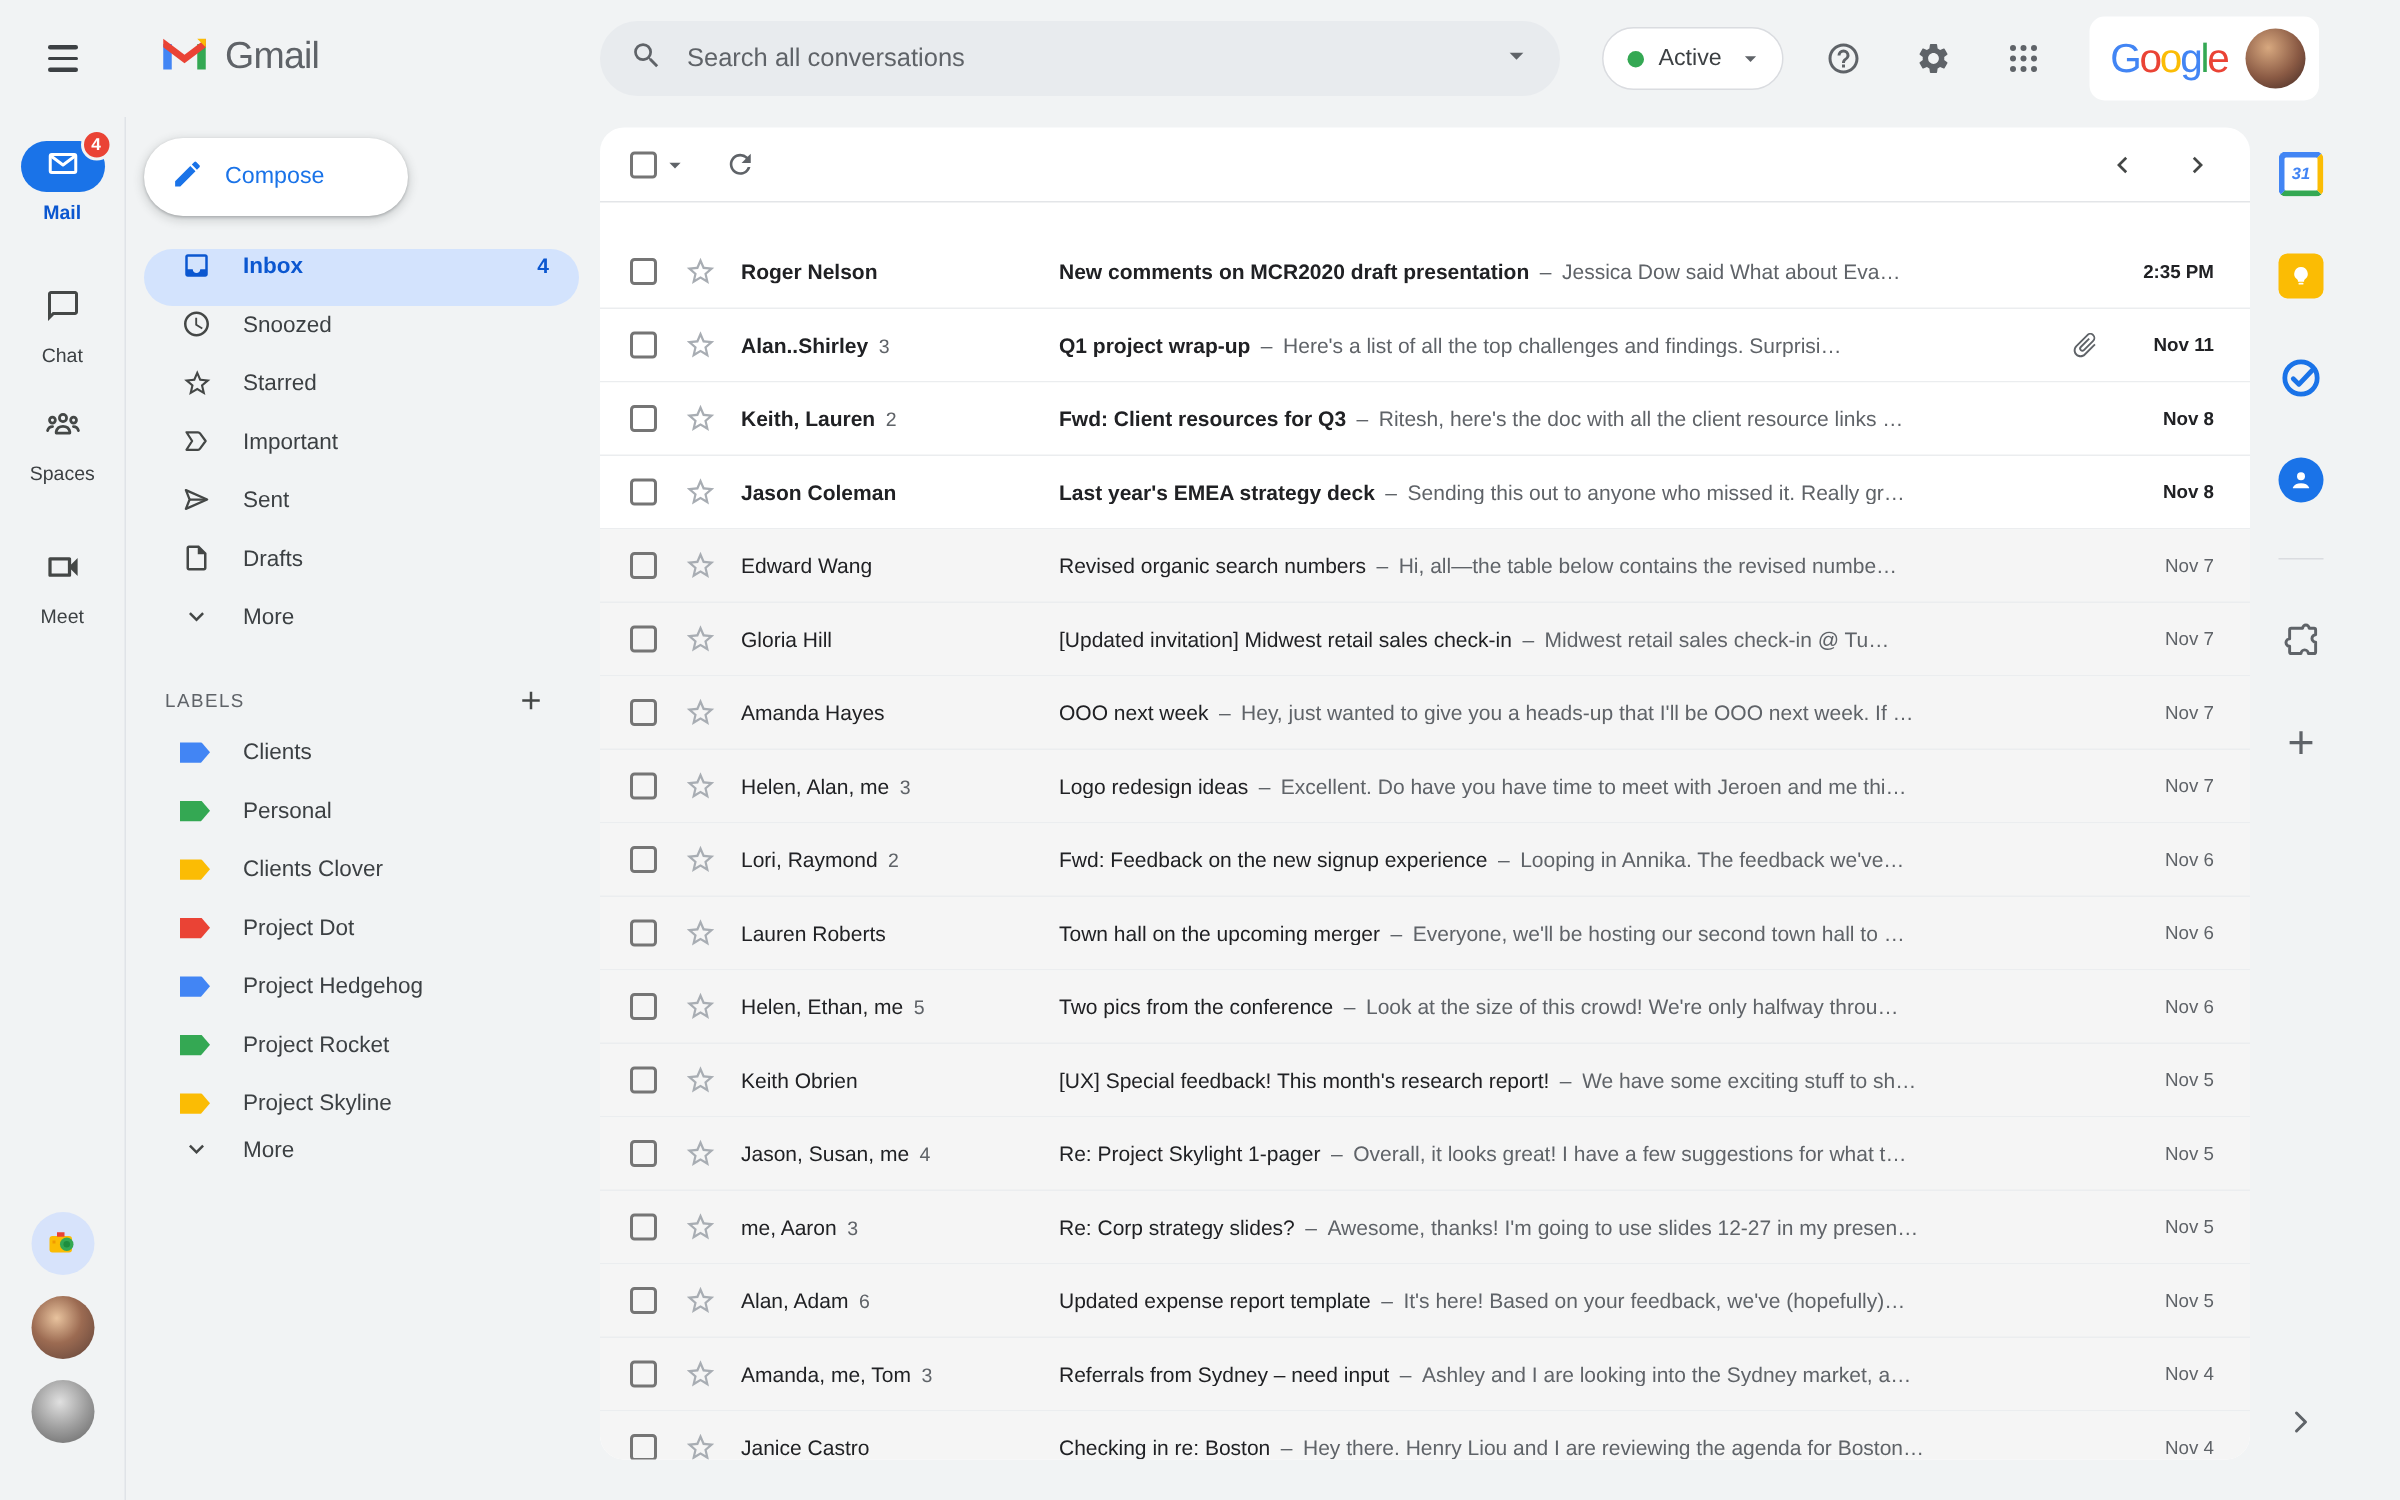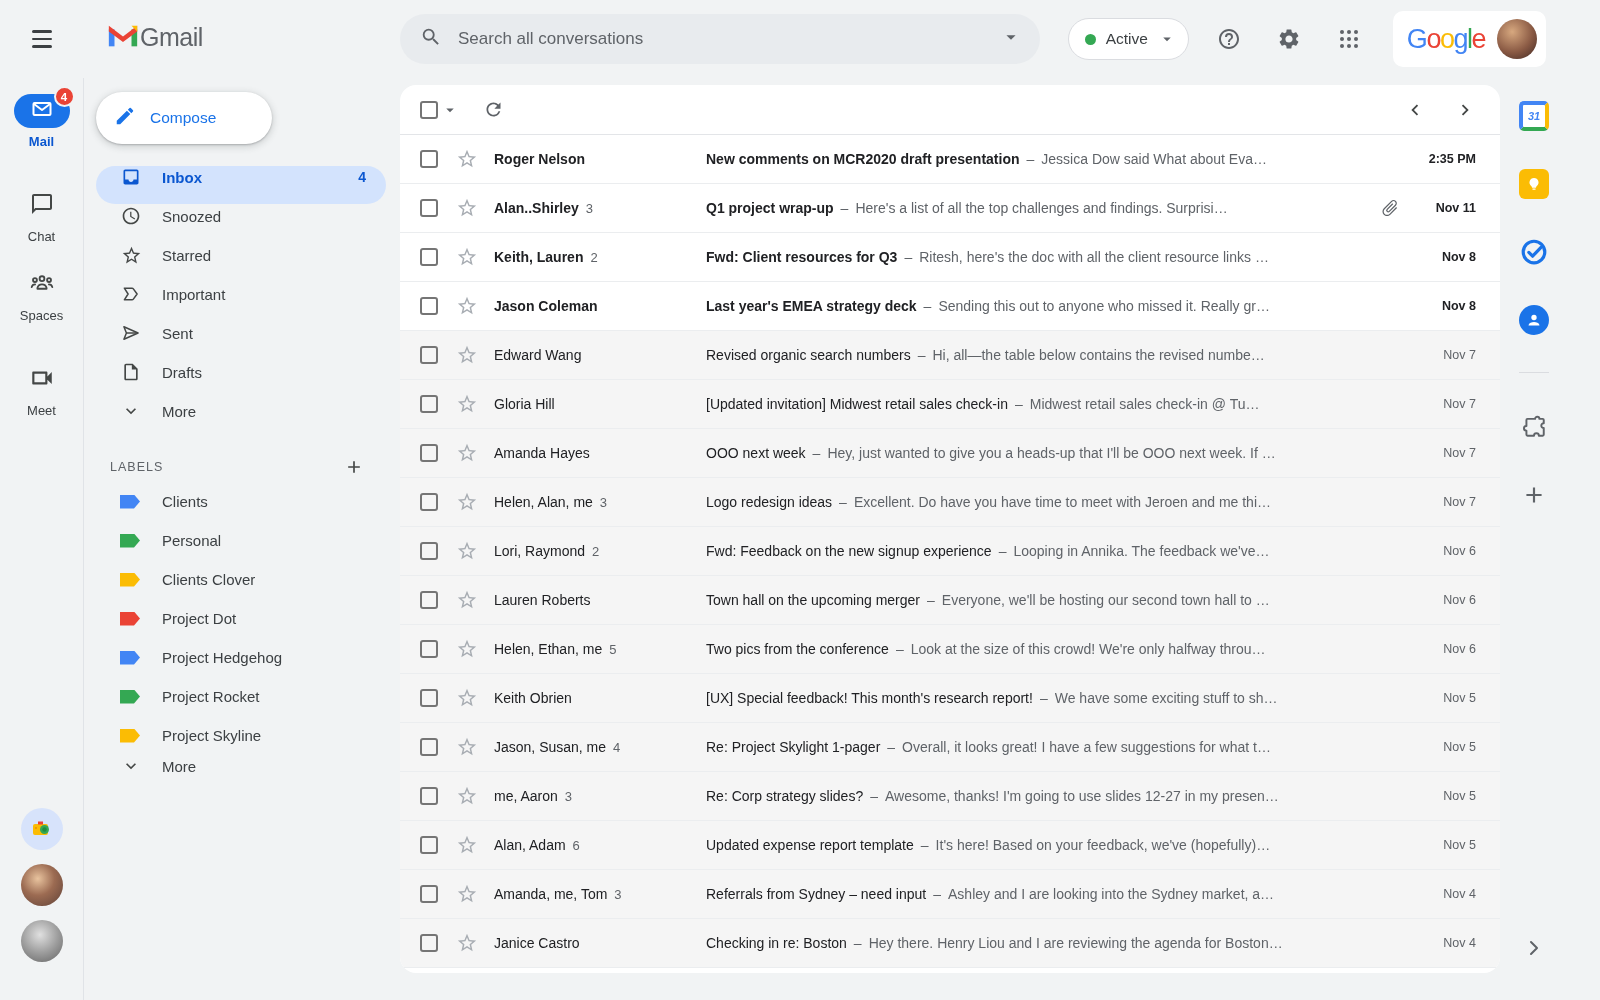--- a/index.html
+++ b/index.html
@@ -10,21 +10,21 @@
     font-family:"Liberation Sans","DejaVu Sans",sans-serif;
   }
   #app { position:relative; width:1600px; height:1000px; }
 
   
   .header { position:absolute; top:0; left:0; right:0; height:78px; }
   .burger { position:absolute; left:20px; top:17px; width:44px; height:44px; border-radius:50%;
             display:flex; align-items:center; justify-content:center; cursor:pointer; }
   .burger .bars { display:flex; flex-direction:column; gap:5px; }
   .burger .bars i { display:block; width:20px; height:2.5px; background:#3c4043; border-radius:2px; }
-  .brand { position:absolute; left:106px; top:22px; display:flex; align-items:center; }
+  .brand { position:absolute; left:106px; top:22px; display:flex; align-items:center; gap:10px; }
   .brand-name { font-size:25px; color:#5f6368; letter-spacing:-0.5px; }
   .search { position:absolute; left:400px; top:14px; width:640px; height:50px; border-radius:25px;
             background:#e8ebee; display:flex; align-items:center; padding:0 18px 0 20px; cursor:text; }
   .search .ph { flex:1; margin-left:16px; font-size:17px; color:#5f6368; white-space:nowrap; }
   .hdr-right { position:absolute; right:54px; top:0; height:78px; display:flex; align-items:center; gap:20px; }
   .pill-active { display:flex; align-items:center; gap:10px; background:#fff; border:1px solid #dadce0;
                  border-radius:22px; height:42px; padding:0 12px 0 16px; cursor:pointer; }
   .dot { width:11px; height:11px; border-radius:50%; background:#34a853; }
   .pill-active .lbl { font-size:15.5px; color:#3c4043; font-weight:500; }
   .hdr-icon { width:40px; height:40px; border-radius:50%; display:flex; align-items:center; justify-content:center; cursor:pointer; }
@@ -69,21 +69,21 @@
   .labels-hdr { margin:20px 22px 0 26px; height:18px; display:flex; align-items:center; }
   .labels-hdr .txt { font-size:12.5px; letter-spacing:1px; color:#5f6368; font-weight:500; }
   .labels-hdr .plus { margin-left:auto; cursor:pointer; display:flex; }
   #label-list { margin-top:6px; }
   .label-item { height:39px; margin-left:12px; border-radius:19px; display:flex; align-items:center; padding-left:24px; cursor:pointer; }
   .label-tag { width:20px; height:14px; clip-path:polygon(0 0,70% 0,100% 50%,70% 100%,0 100%); flex:none; }
   .label-name { margin-left:22px; font-size:15px; color:#3c4043; }
 
   
   .main { position:absolute; left:400px; top:85px; width:1100px; height:888px; background:#fff;
-          border-radius:16px; overflow:hidden; display:flex; flex-direction:column; }
+          border-radius:16px; overflow:hidden; display:flex; flex-direction:column;gap:22px; }
   .toolbar { flex:none; height:50px; display:flex; align-items:center; padding:0 24px 0 20px; border-bottom:1px solid #e3e5e8; }
   .cb { width:18px; height:18px; border:2px solid #757575; border-radius:3px; flex:none; cursor:pointer; }
   .toolbar .sel-caret { margin-left:3px; cursor:pointer; display:flex; }
   .toolbar .refresh { margin-left:24px; cursor:pointer; display:flex; }
   .toolbar .nav-arrows { margin-left:auto; display:flex; gap:28px; }
   .toolbar .nav-arrows span { cursor:pointer; display:flex; }
   #msg-list { flex:1; }
   .msg-row { height:49px; display:flex; align-items:center; padding:0 24px 0 20px;
              border-bottom:1px solid #ebedef; background:#f5f5f5; cursor:pointer; }
   .msg-row.unread { background:#fff; }

